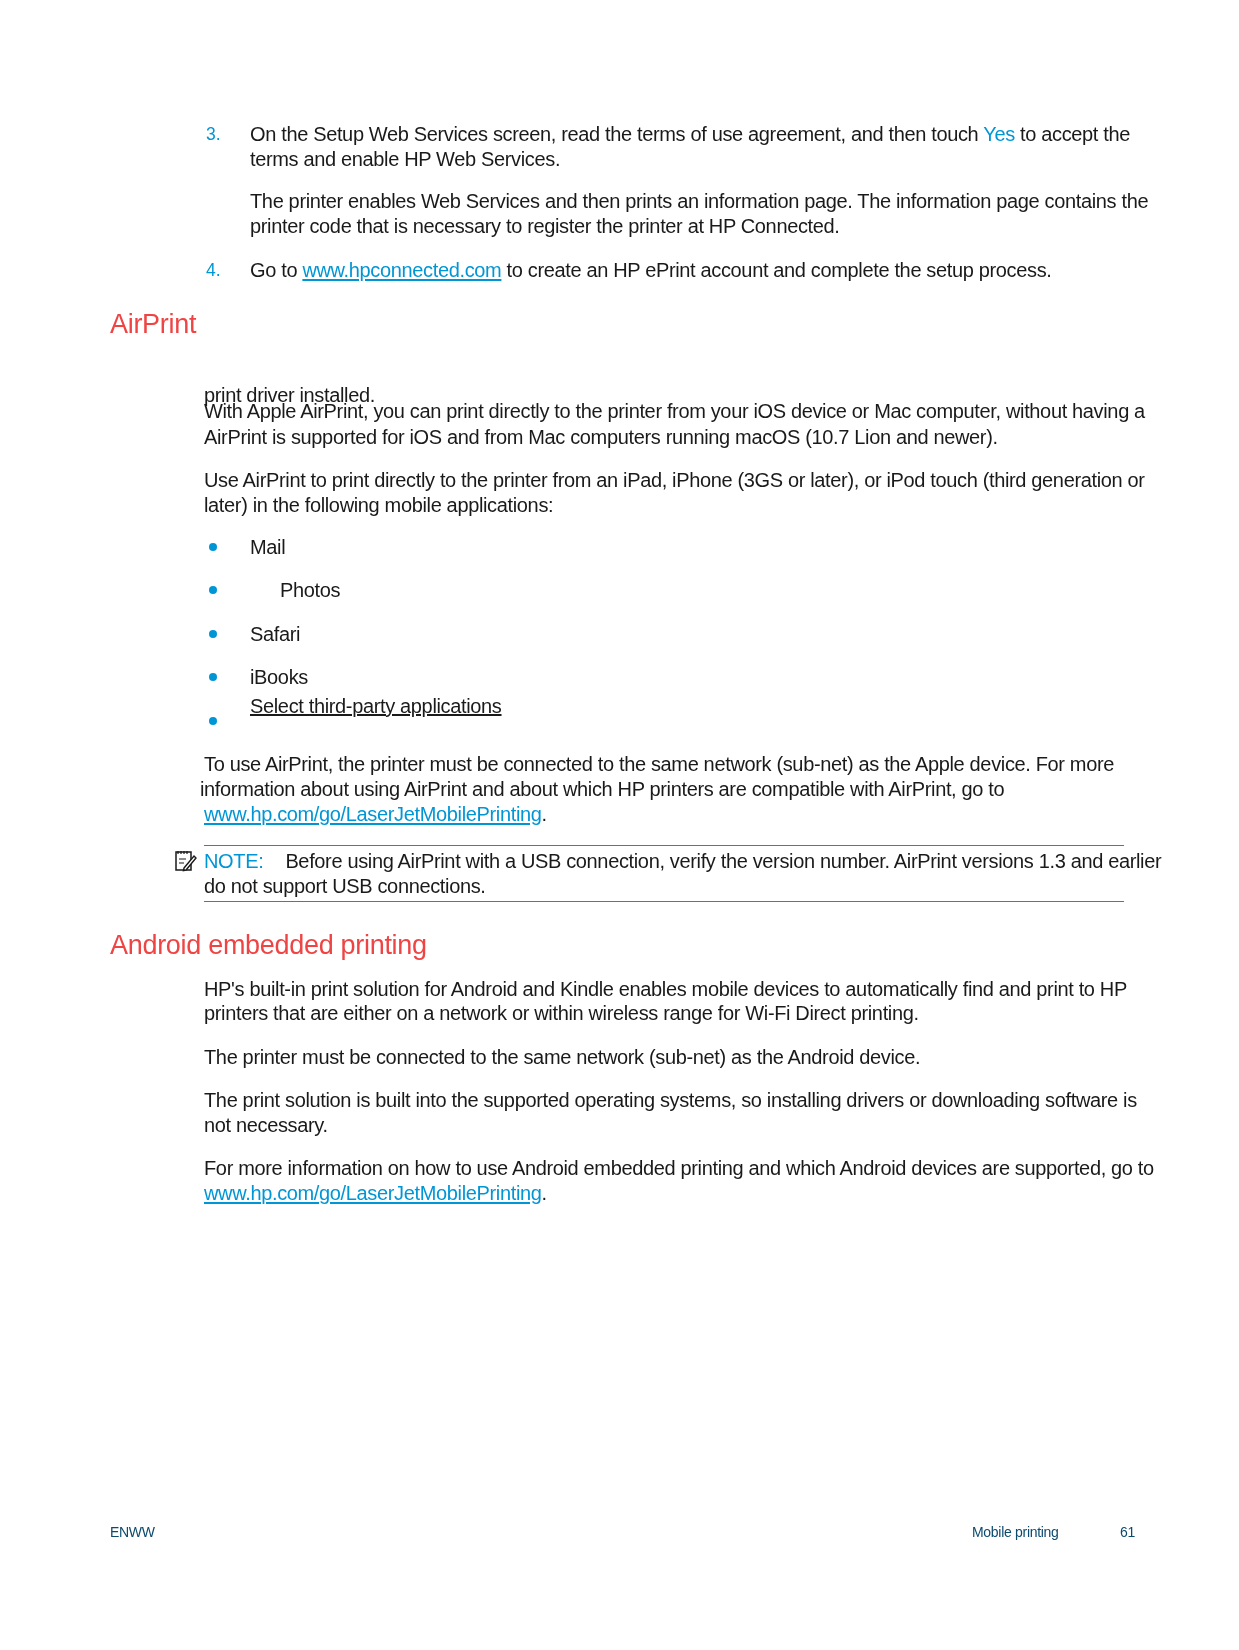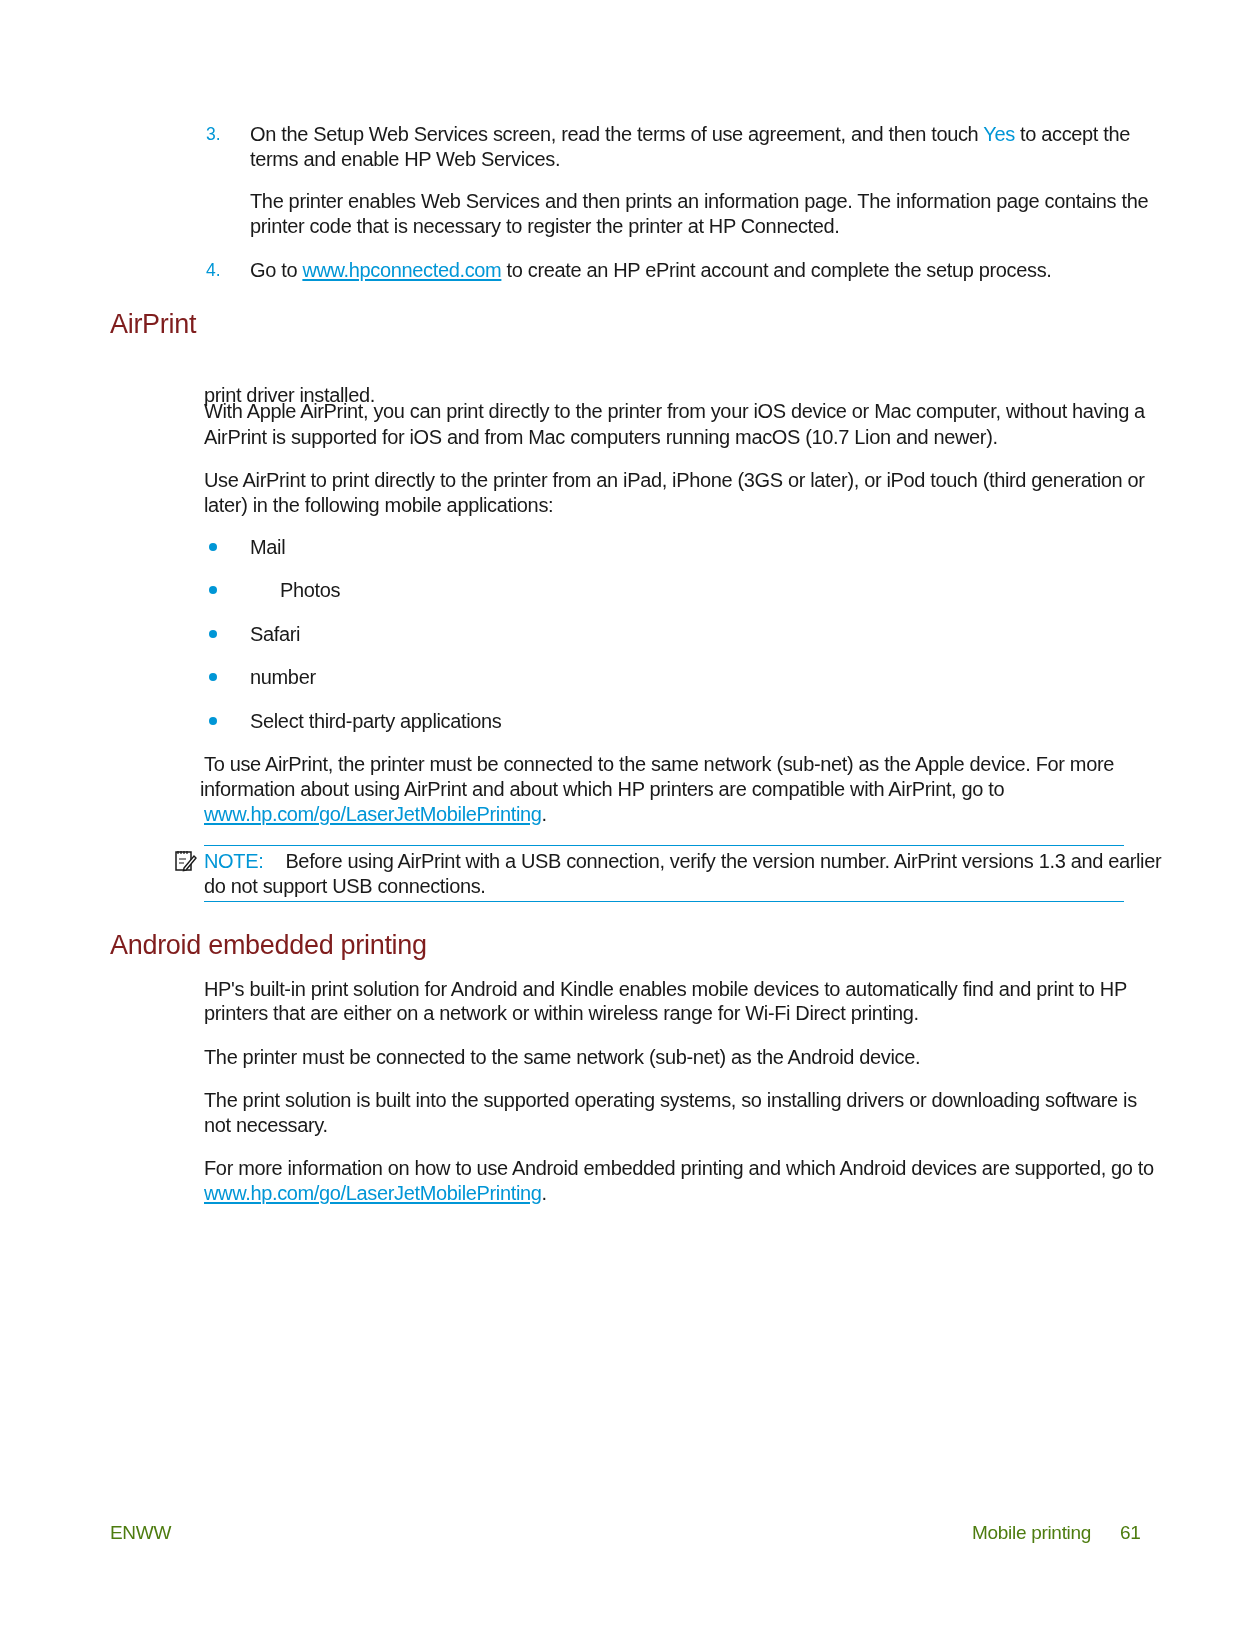--- a/index.html
+++ b/index.html
@@ -5,25 +5,25 @@
   html, body { margin: 0; padding: 0; background: #ffffff; }
   body {
     width: 1239px; height: 1650px; position: relative; overflow: hidden;
     font-family: "Liberation Sans", "DejaVu Sans", sans-serif;
     color: #1a1a1a;
   }
   .abs { position: absolute; }
   .txt { font-size: 20px; line-height: 25px; letter-spacing: -0.35px; white-space: nowrap; }
   .blue { color: #0096d6; }
   .link { color: #0096d6; text-decoration: underline; text-underline-offset: 2px; cursor: pointer; }
-  .h2 { font-size: 27px; line-height: 34px; color: #7f1d1d; letter-spacing: -0.3px; white-space: nowrap; }
+  .h2 { font-size: 27px; line-height: 34px; color: #ef4444; letter-spacing: -0.3px; white-space: nowrap; }
   .num { color: #0096d6; font-size: 17.5px; line-height: 25px; }
   .bullet { width: 8px; height: 8px; border-radius: 50%; background: #0096d6; position: absolute; }
   .rule { position: absolute; height: 1px; background: #0096d6; }
-  .footer { font-size: 19px; line-height: 25px; color: #4d7c0f; white-space: nowrap; letter-spacing: -0.3px; }
+  .footer { font-size: 14px; line-height: 25px; color: #0c4a6e; white-space: nowrap; letter-spacing: -0.3px; }
 </style>
 </head>
 <body>
 
 <div class="abs num" style="left:206px; top:122px;">3.</div>
 <div class="abs txt" style="left:250px; top:122px;"><span>On the Setup Web Services screen, read the terms of use agreement, and then touch </span><span class="blue">Yes</span><span> to accept the</span></div>
 <div class="abs txt" style="left:250px; top:147px;">terms and enable HP Web Services.</div>
 <div class="abs txt" style="left:250px; top:189px;">The printer enables Web Services and then prints an information page. The information page contains the</div>
 <div class="abs txt" style="left:250px; top:214px;">printer code that is necessary to register the printer at HP Connected.</div>
 
@@ -39,23 +39,23 @@
 <div class="abs txt" style="left:204px; top:493px;">later) in the following mobile applications:</div>
 
 <div>
   <span class="bullet" style="left:209px; top:543px;"></span>
   <div class="abs txt" style="left:250px; top:535px;">Mail</div>
   <span class="bullet" style="left:209px; top:586px;"></span>
   <div class="abs txt" style="left:264px; top:578px;margin-left:16px;">Photos</div>
   <span class="bullet" style="left:209px; top:630px;"></span>
   <div class="abs txt" style="left:250px; top:622px;">Safari</div>
   <span class="bullet" style="left:209px; top:673px;"></span>
-  <div class="abs txt" style="left:250px; top:665px;">number</div>
+  <div class="abs txt" style="left:250px; top:665px;">iBooks</div>
   <span class="bullet" style="left:209px; top:717px;"></span>
-  <div class="abs txt" style="left:250px; top:709px;">Select third-party applications</div>
+  <div class="abs txt" style="left:250px; top:694px;text-decoration:underline;">Select third-party applications</div>
 </div>
 
 <div class="abs txt" style="left:204px; top:752px;">To use AirPrint, the printer must be connected to the same network (sub-net) as the Apple device. For more</div>
 <div class="abs txt" style="left:200px; top:777px;">information about using AirPrint and about which HP printers are compatible with AirPrint, go to</div>
 <div class="abs txt" style="left:204px; top:802px;"><a class="link">www.hp.com/go/LaserJetMobilePrinting</a><span>.</span></div>
 
 <div class="rule" style="left:204px; top:845px; width:920px;"></div>
 <div class="abs" style="left:174px; top:849px; width:24px; height:24px;">
   <svg width="24" height="24" viewBox="0 0 24 24">
     <rect x="2" y="3" width="15" height="18" fill="none" stroke="#1a1a1a" stroke-width="1.5"></rect>

